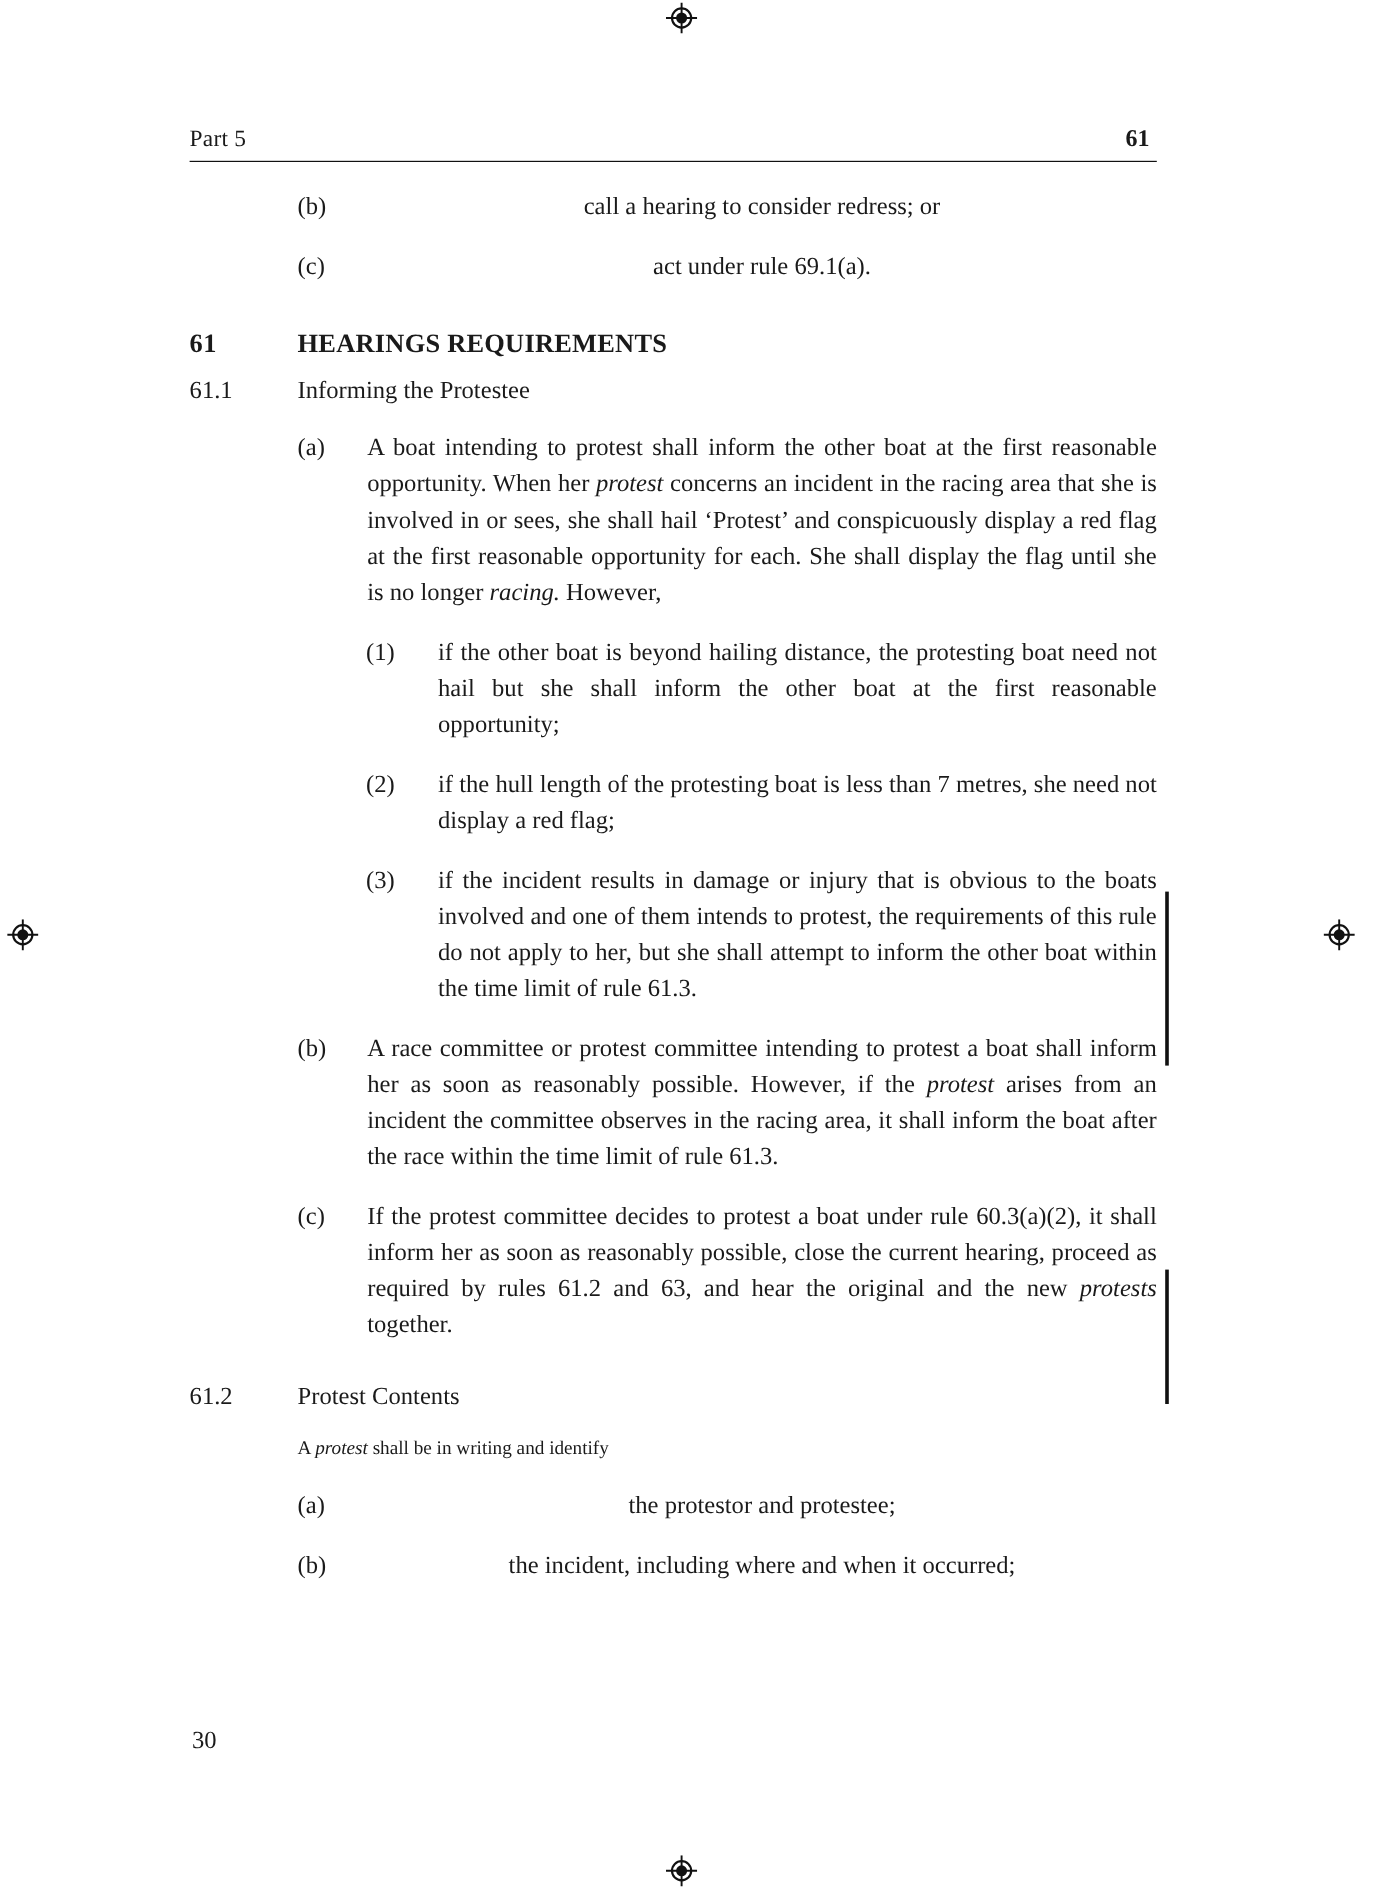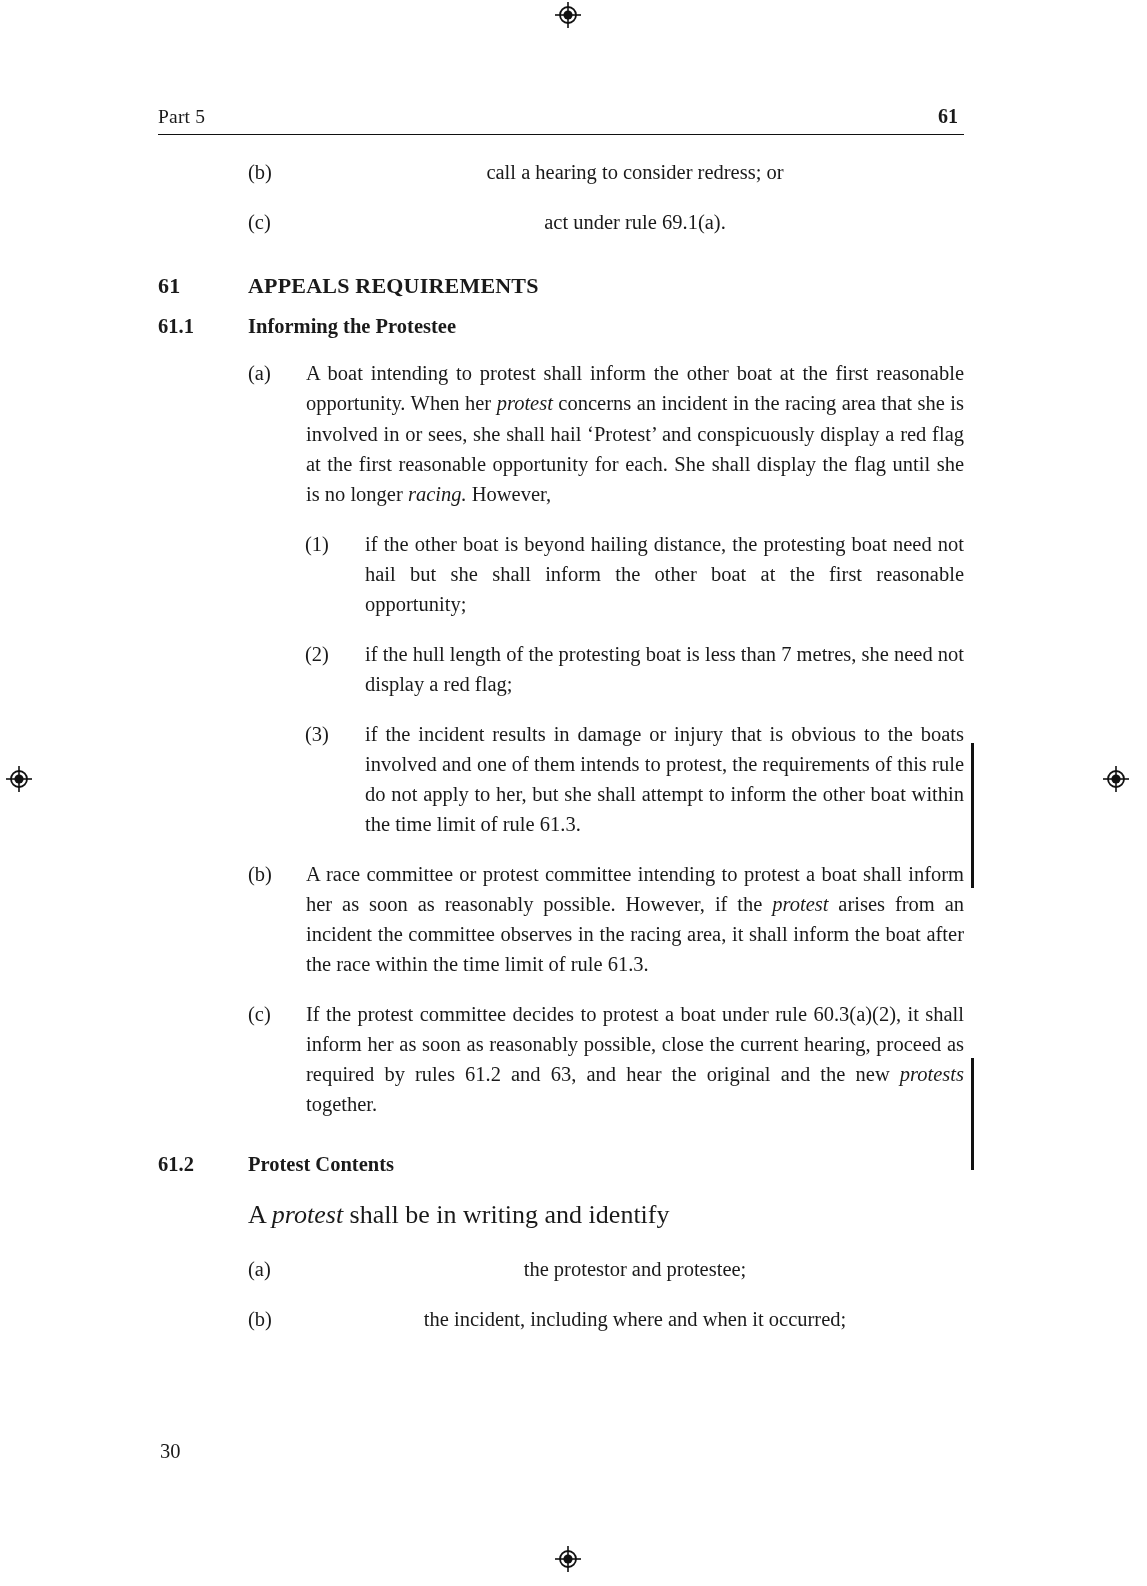--- a/index.html
+++ b/index.html
@@ -97,21 +97,21 @@
   .lvl-letter > .marker { flex-basis: 58px; width: 58px; margin-left: 90px; }
 
   
   .lvl-num { margin-top: 20px; font-size: 20.5px; line-height: 1.465; }
   .lvl-num > .marker { flex-basis: 60px; width: 60px; margin-left: 147px; }
 
   
   .lvl-plain {
     margin-top: 20px;
     margin-left: 90px;
-    font-size: 26px;
+    font-size: 16px;
     line-height: 1.465;
   }
 
   
   .h-rule {
     display: flex;
     align-items: baseline;
     font-weight: bold;
     margin-top: 36px;
   }
@@ -121,21 +121,21 @@
     font-size: 22px;
     letter-spacing: 0.3px;
   }
   .h-rule .htext {
     font-size: 22px;
     letter-spacing: 0.2px;
   }
   .h-sub {
     display: flex;
     align-items: baseline;
-    font-weight: bold;
+    font-weight: normal;
     margin-top: 16px;
   }
   .h-sub .marker {
     flex: 0 0 90px;
     width: 90px;
     font-size: 20.5px;
   }
   .h-sub .htext {
     font-size: 20.5px;
   }
@@ -210,21 +210,21 @@
       <span class="marker">(b)</span>
       <span class="body left">call a hearing to consider redress; or</span>
     </div>
     <div class="row lvl-letter">
       <span class="marker">(c)</span>
       <span class="body left">act under rule 69.1(a).</span>
     </div>
 
     <div class="h-rule">
       <span class="marker">61</span>
-      <span class="htext">APPEALS REQUIREMENTS</span>
+      <span class="htext">HEARINGS REQUIREMENTS</span>
     </div>
 
     <div class="h-sub">
       <span class="marker">61.1</span>
       <span class="htext">Informing the Protestee</span>
     </div>
 
     <div class="row lvl-letter">
       <span class="marker">(a)</span>
       <span class="body"><span>A boat intending to protest shall inform the other boat at the first reasonable opportunity. When her </span><em>protest</em><span> concerns an incident in the racing area that she is involved in or sees, she shall hail ‘Protest’ and conspicuously display a red flag at the first reasonable opportunity for each. She shall display the flag until she is no longer </span><em>racing.</em><span> However,</span></span>

